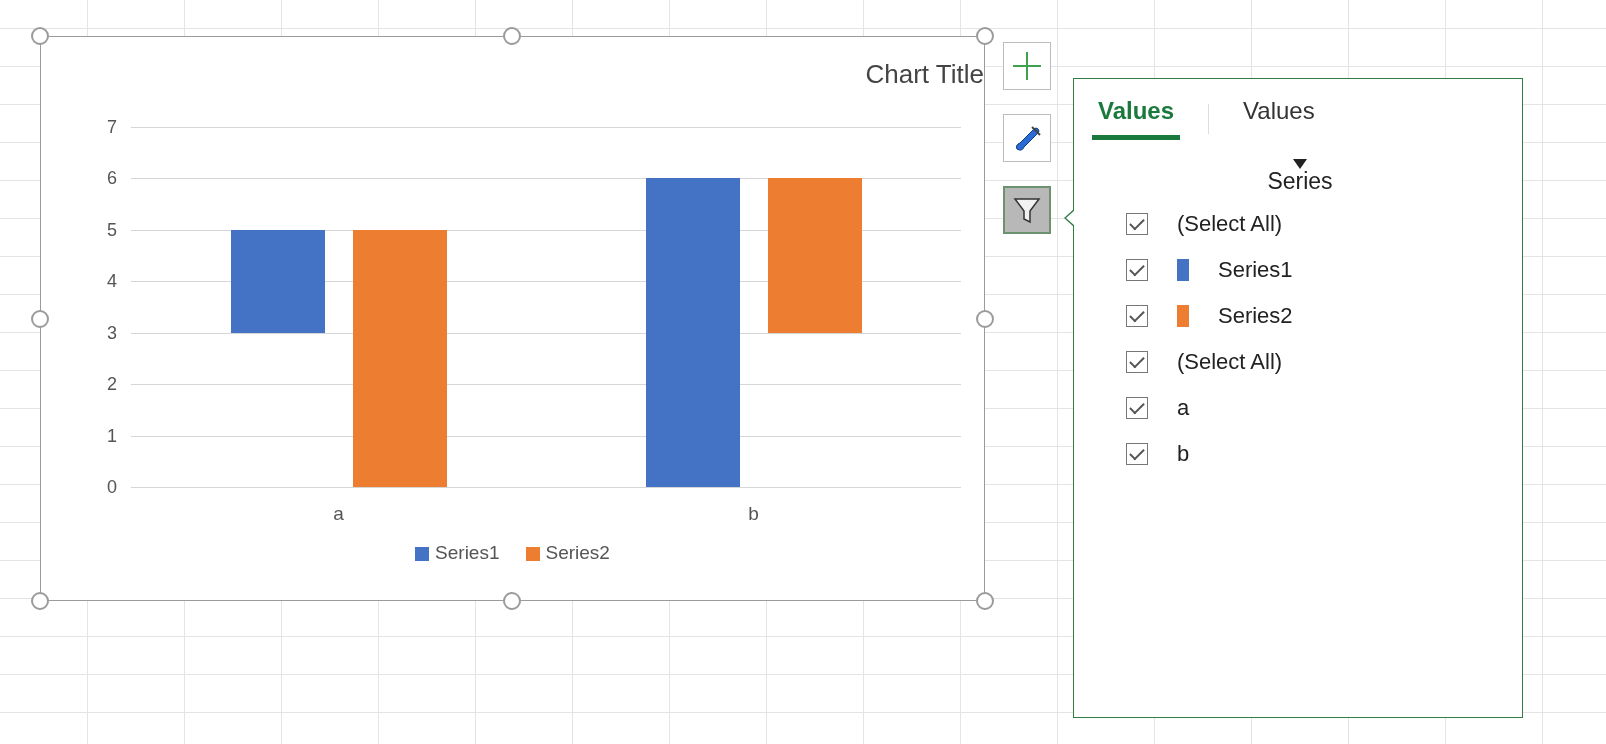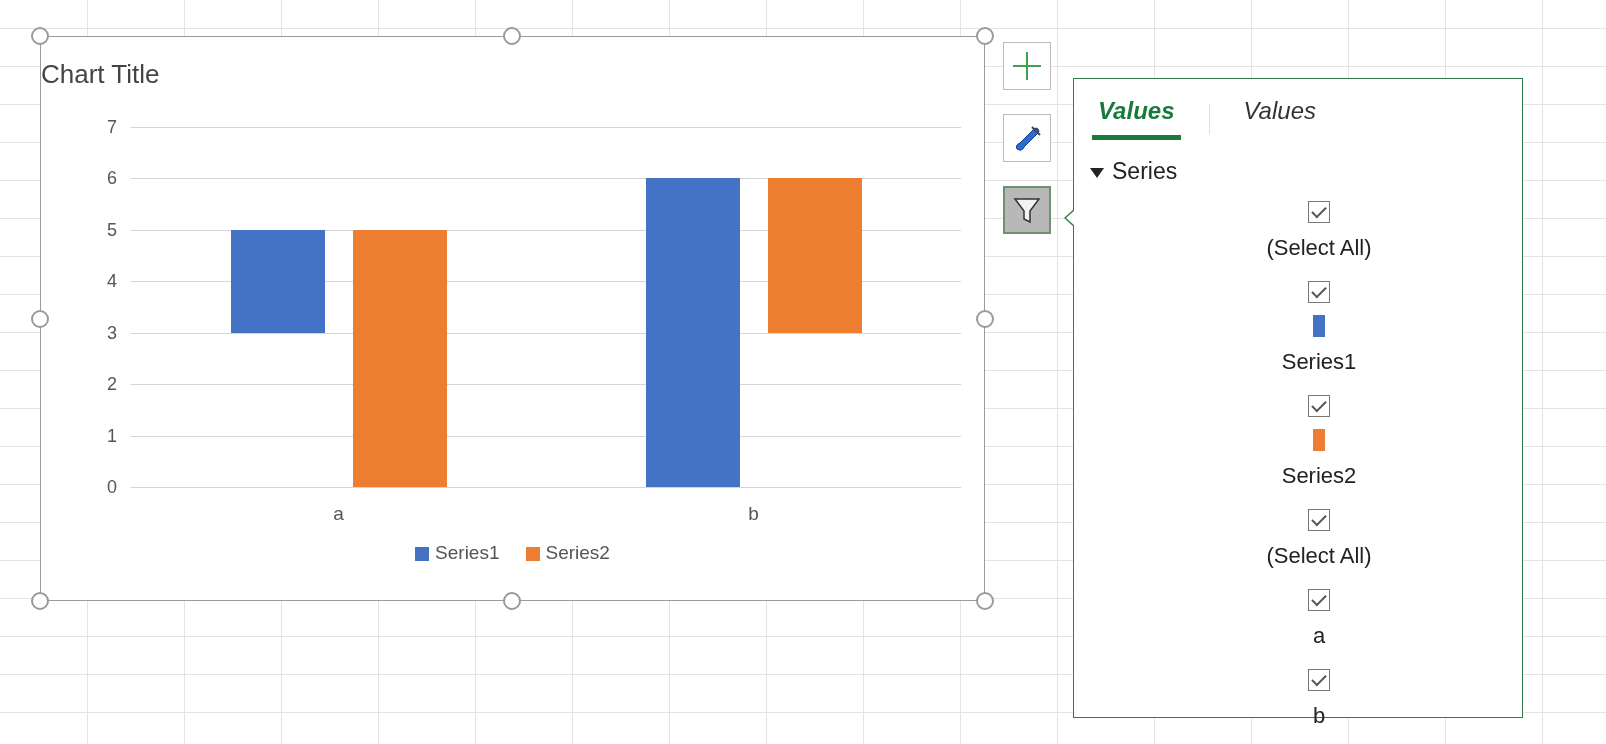--- a/index.html
+++ b/index.html
@@ -37,21 +37,21 @@
   .handle {
     position: absolute;
     width: 18px; height: 18px;
     border: 2px solid #9b9b9b;
     background: #ffffff;
     border-radius: 50%;
     z-index: 3;
   }
 
   .chart-title {
-    text-align: left;
+    text-align: right;
     font-size: 26px;
     color: #444;
     padding-top: 22px;
     font-weight: 400;
   }
 
   .plot-area {
     position: absolute;
     left: 50px; top: 90px;
     width: 870px; height: 360px;
@@ -155,59 +155,57 @@
     width: 0; height: 0;
     border-top: 8px solid transparent;
     border-bottom: 8px solid transparent;
     border-right: 9px solid #ffffff;
   }
 
   .tabs {
     display: flex; gap: 28px;
     padding: 14px 18px 0 18px;
     font-size: 24px;
-    font-style: italic;
   }
   .tab {
     padding: 4px 6px 10px 6px;
     color: #333;
     cursor: pointer;
   }
   .tab.active {
     color: #1a7a3d;
     font-weight: 700;
     border-bottom: 5px solid #1a7a3d;
   }
   .tab-sep {
     width: 1px; background: #ddd; height: 30px; align-self: center;
     margin-top:4px;
   }
 
   .group-header {
     display: flex; align-items: center;
-    gap: 8px;
     font-size: 23px;
     color: #222;
     padding: 18px 12px 6px 16px;
+    flex-direction: column;
   }
   .tri {
     width: 0; height: 0;
     border-left: 7px solid transparent;
     border-right: 7px solid transparent;
     border-top: 10px solid #222;
     transform: translateY(1px);
   }
 
   .check-row {
     display: flex; align-items: center;
-    gap: 12px;
+    gap: 29px;
     font-size: 22px;
     color: #222;
     padding: 10px 10px 10px 52px;
-    flex-direction: column;
   }
   .checkbox {
     width: 22px; height: 22px;
     border: 1.5px solid #777;
     background: #fff;
     display: flex; align-items: center; justify-content: center;
   }
   .checkbox.checked::after {
     content: "";
     width: 12px; height: 6px;

